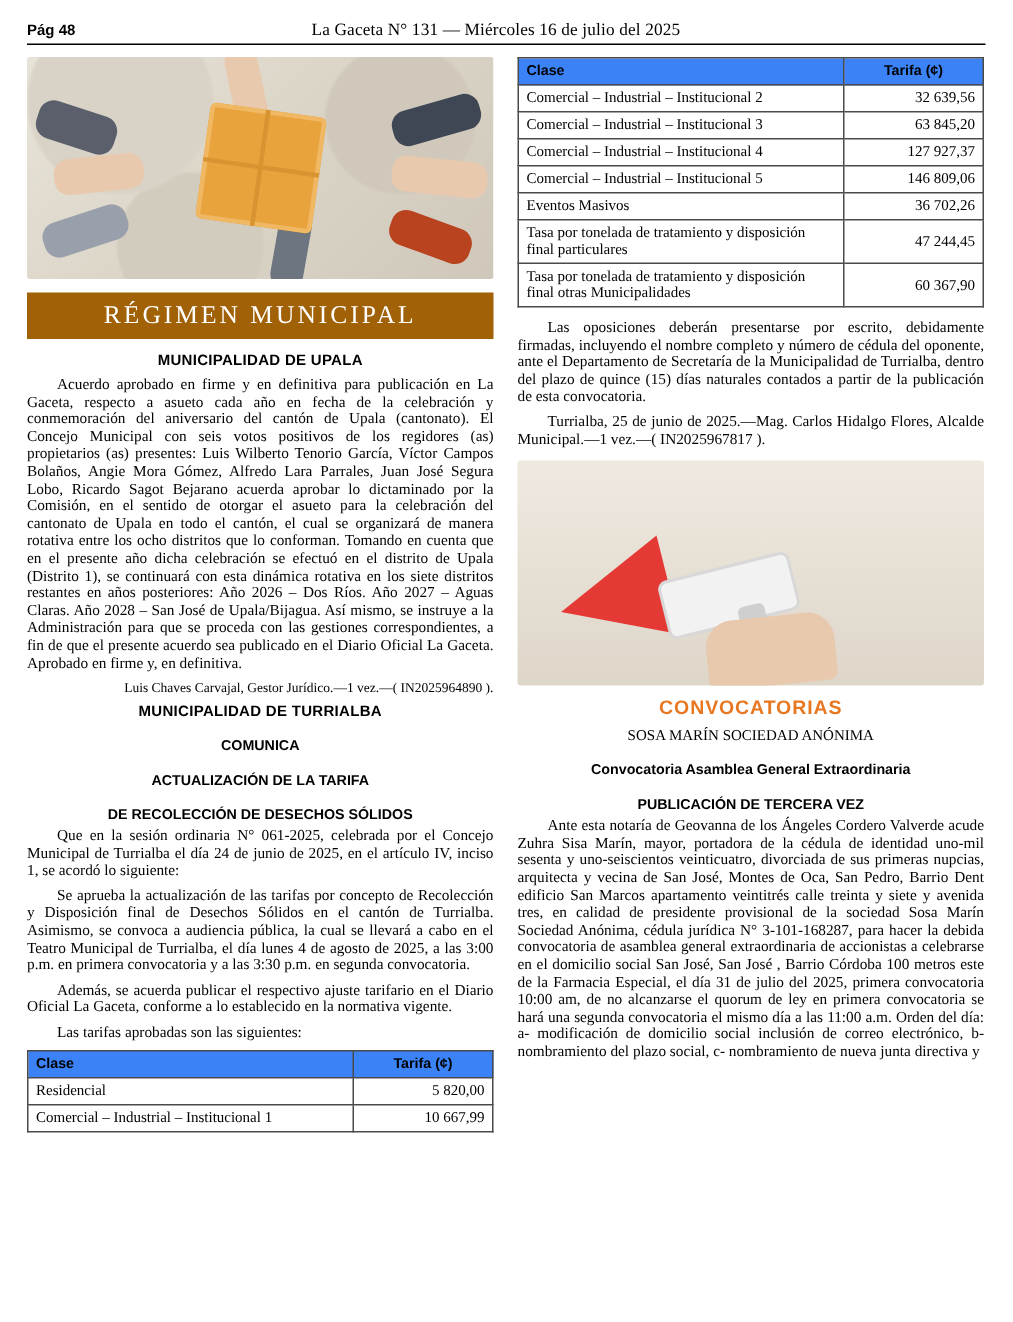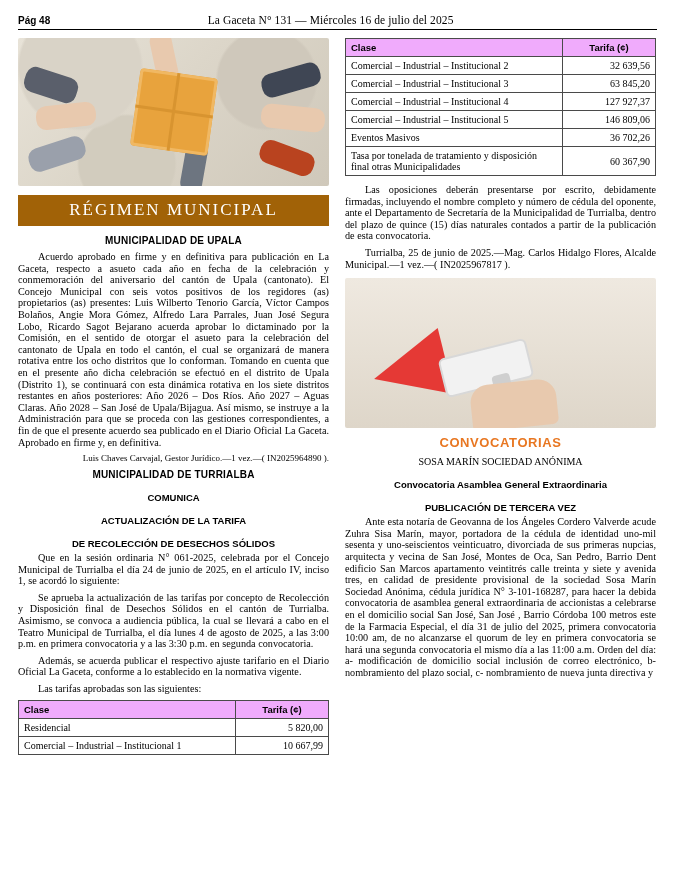--- a/index.html
+++ b/index.html
@@ -216,21 +216,21 @@
     font-size: 10px;
     margin-top: 4px;
   }
   table.rate th, table.rate td {
     border: 1px solid #4a4a4a;
     padding: 3px 5px;
     vertical-align: middle;
     font-family: Liberation Serif, serif;
   }
   table.rate th {
-    background: #f0abfc;
+    background: #3b82f6;
     font-family: "Liberation Sans", sans-serif;
     font-weight: bold;
     font-size: 9.5px;
     text-align: left;
   }
   table.rate th.num, table.rate td.num {
     text-align: right;
     white-space: nowrap;
   }
   table.rate th.num { text-align: center; }
@@ -326,20 +326,24 @@
           </tr>
           <tr>
             <td>Comercial – Industrial – Institucional 5</td>
             <td class="num">146 809,06</td>
           </tr>
           <tr>
             <td>Eventos Masivos</td>
             <td class="num">36 702,26</td>
           </tr>
           <tr>
+            <td>Tasa por tonelada de tratamiento y disposición final particulares</td>
+            <td class="num">47 244,45</td>
+          </tr>
+          <tr>
             <td>Tasa por tonelada de tratamiento y disposición final otras Municipalidades</td>
             <td class="num">60 367,90</td>
           </tr>
         </tbody>
       </table>
 
       <p class="body" style="margin-top:8px">Las oposiciones deberán presentarse por escrito, debidamente firmadas, incluyendo el nombre completo y número de cédula del oponente, ante el Departamento de Secretaría de la Municipalidad de Turrialba, dentro del plazo de quince (15) días naturales contados a partir de la publicación de esta convocatoria.</p>
       <p class="body">Turrialba, 25 de junio de 2025.—Mag. Carlos Hidalgo Flores, Alcalde Municipal.—1 vez.—( IN2025967817 ).</p>
 
       <div class="photo photo-megaphone">

